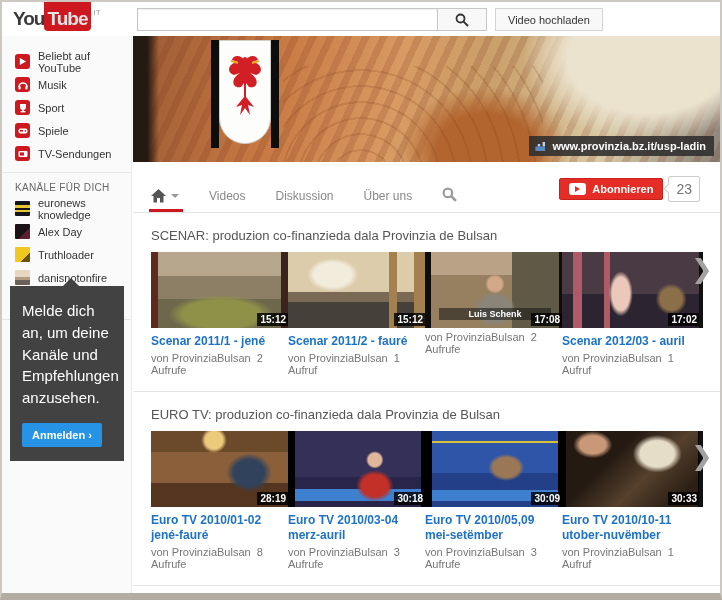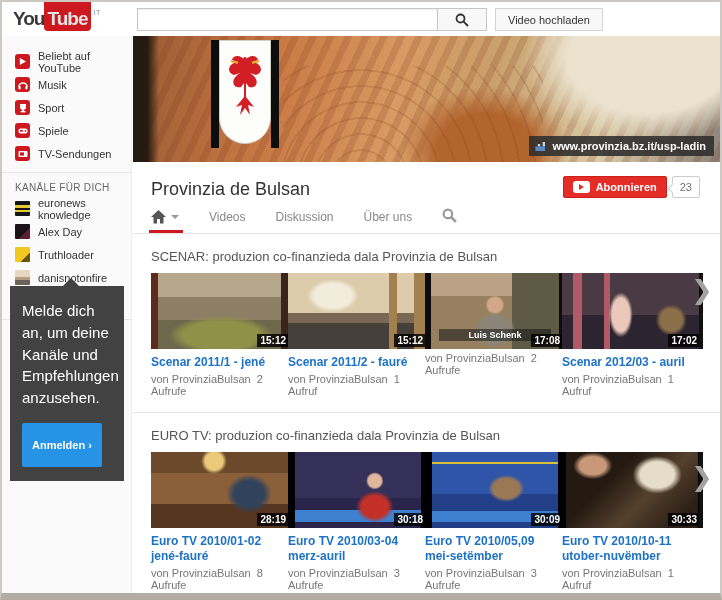--- a/index.html
+++ b/index.html
@@ -42,21 +42,21 @@
   .av-mlb::after { content:""; position:absolute; left:3px; top:4px; width:9px; height:7px; background:#fff;
                    clip-path:polygon(0 20%,55% 20%,55% 0,100% 45%,55% 100%,55% 70%,0 70%); opacity:.9; }
   .find-ico { width:15px; height:15px; flex:0 0 15px; border-radius:50%; background:#9a9a9a; color:#fff;
               font-size:12px; line-height:14px; text-align:center; font-weight:bold; }
   .promo { position:absolute; left:8px; top:250px; width:114px; background:#424242; color:#fff;
            padding:14px 12px 14px 12px; }
   .promo::before { content:""; position:absolute; top:-8px; left:52px; border-left:9px solid transparent;
                    border-right:9px solid transparent; border-bottom:9px solid #424242; }
   .promo-text { font-size:15px; line-height:1.45; }
   .promo-btn { margin-top:14px; background:#2793e6; color:#fff; border:none; font-size:11px; font-weight:bold;
-               padding:16px 10px; border-radius:2px; cursor:pointer; }
+               padding:6px 10px; border-radius:2px; cursor:pointer; }
 
   
   .content { position:absolute; top:34px; left:131px; right:0; bottom:0; background:#fff; overflow:hidden; }
 
   
   .banner { position:relative; height:126px; overflow:hidden; cursor:default;
             background:
               radial-gradient(ellipse 180px 120px at 88% 18%, #ece3cf 0 45%, rgba(0,0,0,0) 70%),
               radial-gradient(ellipse 120px 90px at 60% 90%, #b3652f 0 40%, rgba(0,0,0,0) 70%),
               repeating-linear-gradient(115deg, rgba(120,50,25,.18) 0 7px, rgba(0,0,0,0) 7px 16px),
@@ -80,21 +80,21 @@
 
   
   .chan-head { position:relative; padding:17px 18px 0 18px; }
   .chan-title { font-size:18px; color:#333; font-weight:normal; }
   .subscribe-wrap { position:absolute; right:20px; top:14px; display:flex; align-items:center;margin-left:11px; }
   .subscribe-btn { background:#e52d27; border:1px solid #c9201b; color:#fff; font-size:11px; font-weight:bold;
                    padding:4px 9px; display:flex; align-items:center; gap:6px; cursor:pointer; border-radius:2px; }
   .sub-play { width:17px; height:12px; background:#fff; border-radius:3px; position:relative; }
   .sub-play::after { content:""; position:absolute; left:6px; top:3px; border-left:5px solid #e52d27;
                      border-top:3px solid transparent; border-bottom:3px solid transparent; }
-  .sub-count { margin-left:5px; background:#fff; border:1px solid #ccc; color:#737373; font-size:11px;
+  .sub-count { margin-left:5px; background:#fff; border:1px solid #ccc; color:#737373; font-size:14px;
                padding:4px 7px; border-radius:2px; position:relative; }
   .sub-count::before { content:""; position:absolute; left:-4px; top:8px; width:6px; height:6px;
                background:#fff; border-left:1px solid #ccc; border-bottom:1px solid #ccc; transform:rotate(45deg); }
 
   
   .tabs { display:flex; align-items:center; gap:30px; padding:10px 18px 0 18px; height:34px;
           border-bottom:1px solid #e4e4e4; }
   .tab-home { display:flex; align-items:center; gap:5px; position:relative; padding-bottom:9px; cursor:pointer; }
   .tab-home::after { content:""; position:absolute; left:-2px; bottom:0; width:34px; height:3px; background:#cc181e; }
   .caret { width:0; height:0; border-left:4px solid transparent; border-right:4px solid transparent;
@@ -287,21 +287,20 @@
         </div>
         <div class="shield-bar"></div>
       </div>
       <div class="banner-link">
         <span class="fav-ico"></span>
         <span>www.provinzia.bz.it/usp-ladin</span>
       </div>
     </div>
 
     <div class="chan-head">
-      <h1 class="chan-title">Provinzia de Bulsan</h1>
       <div class="subscribe-wrap">
         <button class="subscribe-btn">
           <span class="sub-play"></span>
           <span>Abonnieren</span>
         </button>
         <span class="sub-count">23</span>
       </div>
     </div>
 
     <div class="tabs">

